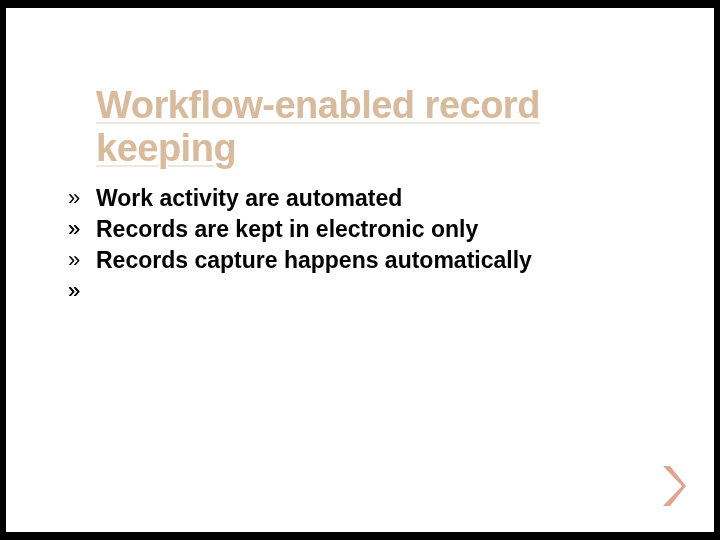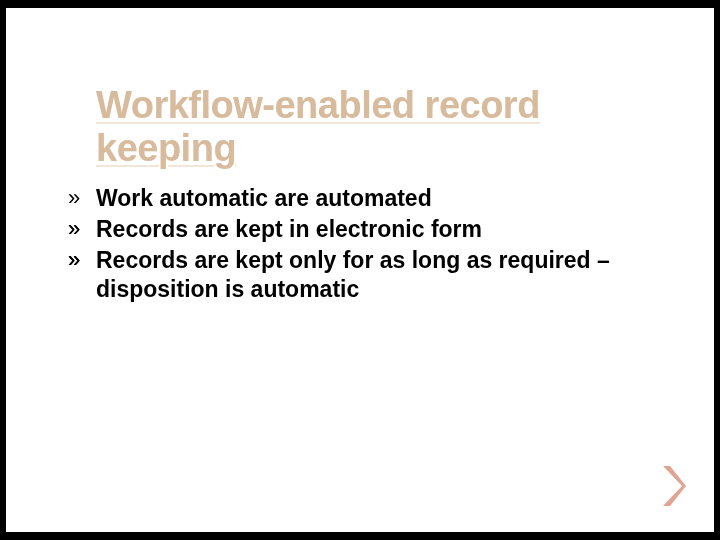--- a/index.html
+++ b/index.html
@@ -80,38 +80,38 @@
 
 <div class="slide">
   <div class="content">
     <h1 class="title">
       <span>Workflow-enabled record keeping</span>
       <span class="title-overlay">Workflow-enabled record keeping</span>
     </h1>
     <ul class="list">
       <li>
         <span class="bullet-marker">»</span>
-        <span>Work automatic are automated</span>
+        <span>Work activity are automated</span>
       </li>
       <li>
         <span class="bullet-marker">»</span>
       </li>
       <li>
         <span class="bullet-marker">»</span>
-        <span>Records are kept in electronic form</span>
+        <span>Records are kept in electronic only</span>
+      </li>
+      <li>
+        <span class="bullet-marker">»</span>
+        <span>Records capture happens automatically</span>
       </li>
       <li>
         <span class="bullet-marker">»</span>
       </li>
       <li>
         <span class="bullet-marker">»</span>
-      </li>
-      <li>
-        <span class="bullet-marker">»</span>
-        <span>Records are kept only for as long as required – disposition is automatic</span>
       </li>
     </ul>
   </div>
   <div class="chevron">
     <svg width="28" height="44" viewBox="0 0 28 44">
       <path d="M 3 2 L 22 22 L 3 42 L 10 42 L 26 22 L 10 2 Z" fill="#d6876e" opacity="0.75"></path>
     </svg>
   </div>
 </div>
 

